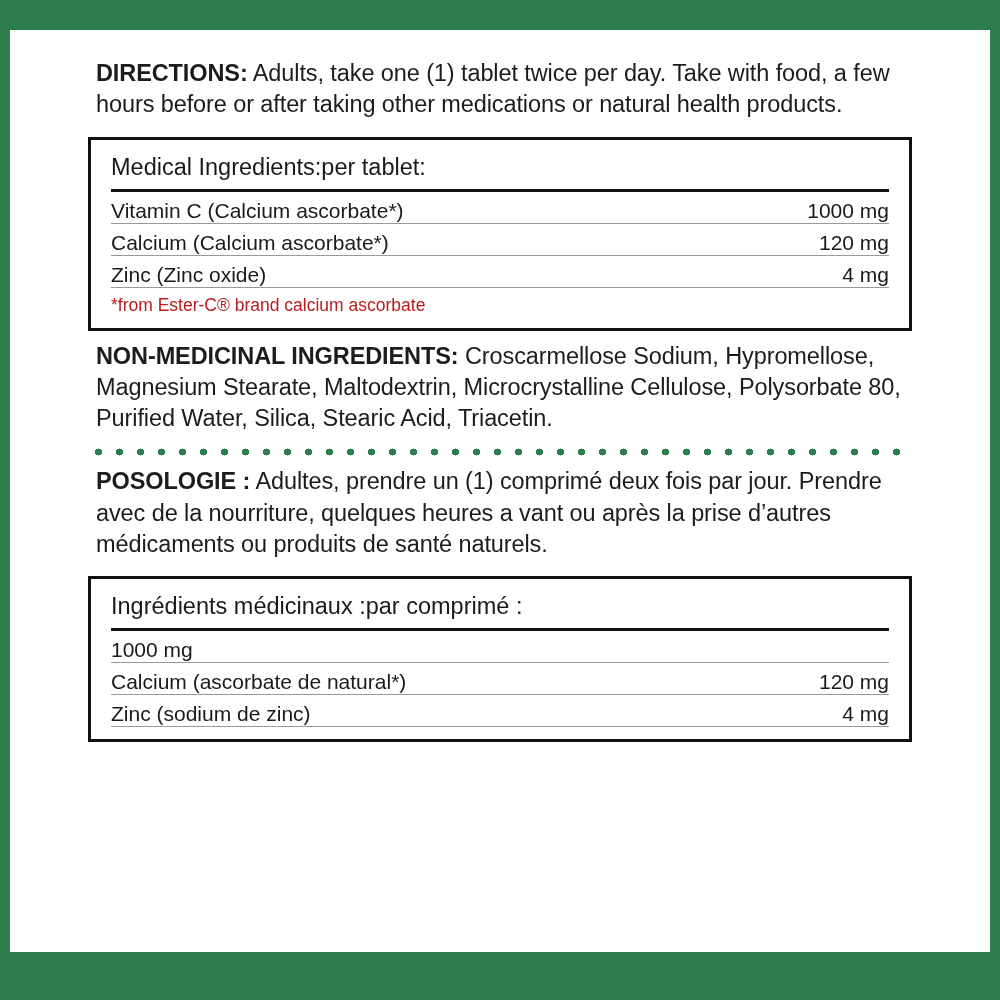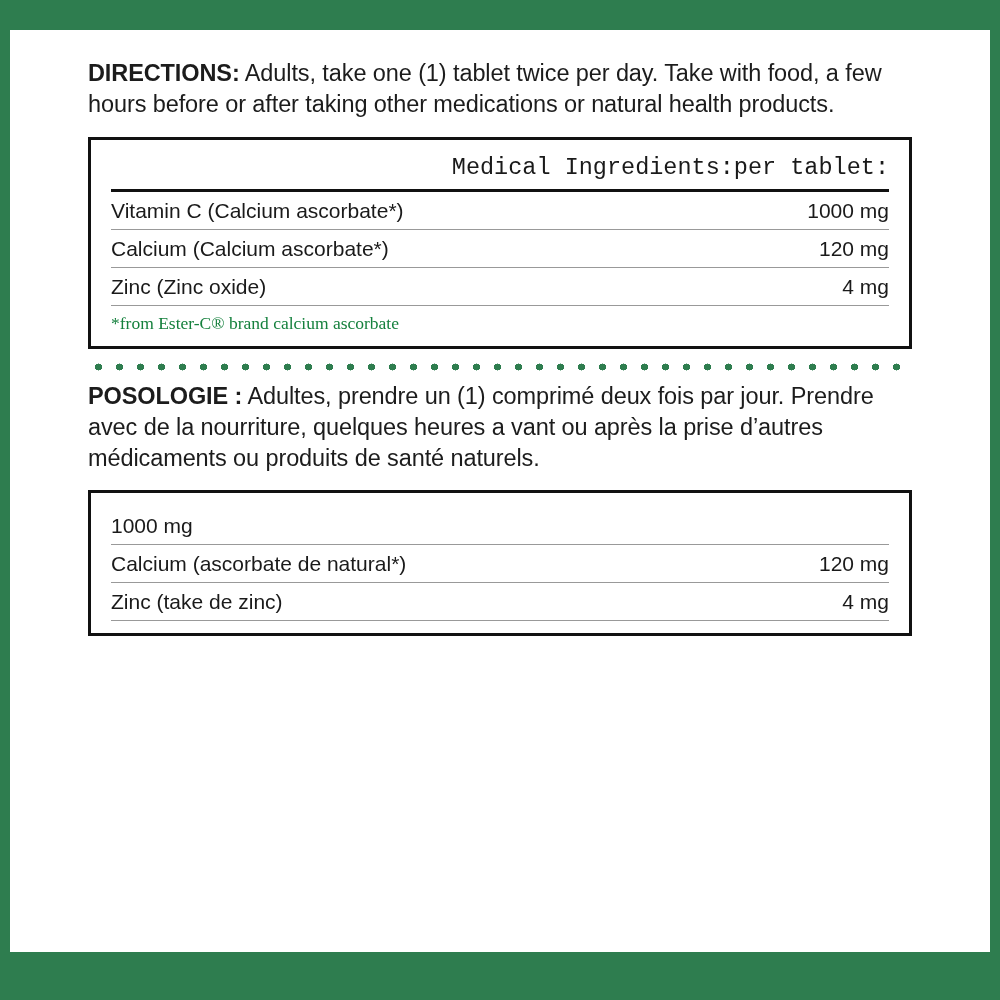--- a/index.html
+++ b/index.html
@@ -40,59 +40,57 @@
     left: 10px;
     width: 980px;
     height: 922px;
     padding: 28px 78px 0 78px;
   }
 
   .para {
     font-size: 23.5px;
     line-height: 1.33;
     color: #1c1c1c;
-    margin: 0 0 4px 0;
+    margin: 0 0 4px 8px;
     letter-spacing: -0.1px;
   }
   .para .lead {
     font-weight: bold;
   }
 
   .panel {
     border: 3px solid #111111;
     margin: 16px 0 10px 0;
     padding: 14px 20px 12px 20px;
   }
   .panel-head {
     display: flex;
-    justify-content: flex-end;
+    justify-content: flex-start;
     align-items: baseline;
     font-size: 23.5px;
     padding: 0 0 8px 0;
     border-bottom: 3px solid #111111;
-    font-family: Liberation Mono, monospace;
   }
   .panel-head .left { font-weight: normal; }
   .panel-head .right { font-weight: normal; }
 
   .row {
     display: flex;
     justify-content: space-between;
     align-items: baseline;
     font-size: 21px;
-    padding: 7px 0 6px 0;
+    padding: 7px 0 0 0;
     border-bottom: 1.5px solid #999999;
   }
   .row .name { }
   .row .amt { }
   .footnote {
     font-size: 17.5px;
     padding: 7px 0 0 0;
-    color: #15803d;
-    font-family: Liberation Serif, serif;
+    color: #b91c1c;
   }
 
   .dotted-sep {
     margin: 14px 0 10px 0;
     height: 8px;
     background-image: radial-gradient(circle, #2e7d4f 3.4px, rgba(0,0,0,0) 3.6px);
     background-size: 21px 8px;
     background-repeat: repeat-x;
     background-position: left center;
   }
@@ -124,35 +122,42 @@
       <span class="name">Calcium (Calcium ascorbate*)</span>
       <span class="amt">120 mg</span>
     </div>
     <div class="row">
       <span class="name">Zinc (Zinc oxide)</span>
       <span class="amt">4 mg</span>
     </div>
     <div class="footnote">*from Ester-C® brand calcium ascorbate</div>
   </div>
 
+  <p class="para">
+    <span class="lead">NON-MEDICINAL INGREDIENTS:</span><span> Croscarmellose Sodium, Hypromellose, Magnesium Stearate, Maltodextrin, Microcrystalline Cellulose, Polysorbate 80, Purified Water, Silica, Stearic Acid, Triacetin.</span>
+  </p>
 
   <div class="dotted-sep"></div>
 
   <p class="para">
     <span class="lead">POSOLOGIE :</span><span> Adultes, prendre un (1) comprimé deux fois par jour. Prendre avec de la nourriture, quelques heures a vant ou après la prise d’autres médicaments ou produits de santé naturels.</span>
   </p>
 
   <div class="panel">
+    <div class="panel-head">
+      <span class="left">Ingrédients médicinaux :</span>
+      <span class="right">par comprimé :</span>
+    </div>
     <div class="row">
       <span class="amt">1000 mg</span>
     </div>
     <div class="row">
       <span class="name">Calcium (ascorbate de natural*)</span>
       <span class="amt">120 mg</span>
     </div>
     <div class="row">
-      <span class="name">Zinc (take de zinc)</span>
+      <span class="name">Zinc (sodium de zinc)</span>
       <span class="amt">4 mg</span>
     </div>
   </div>
 
 
 </div>
 
 </body></html>

